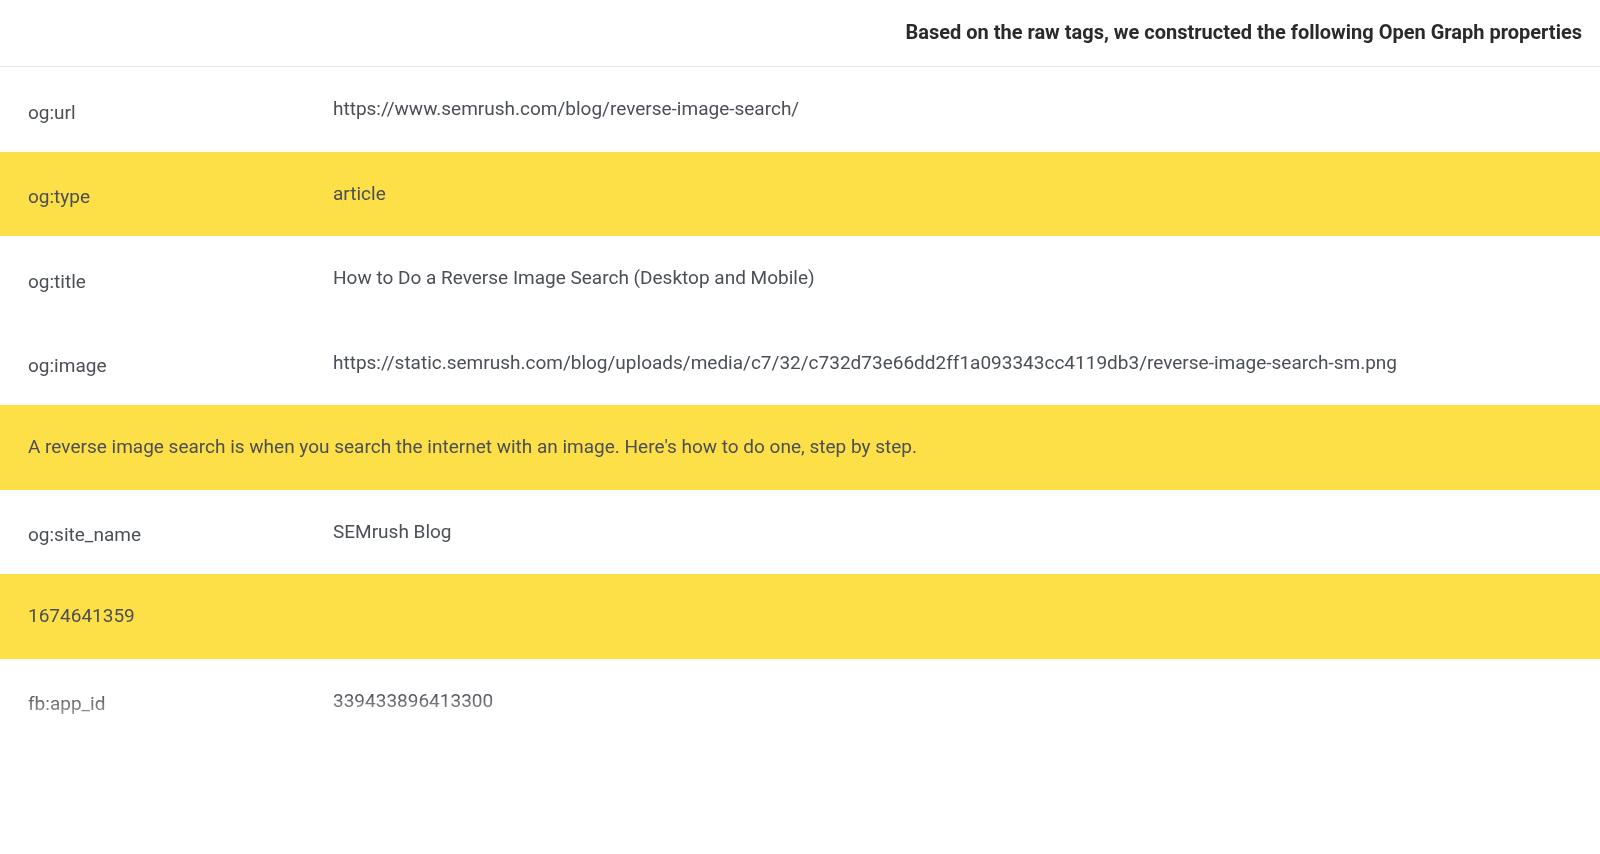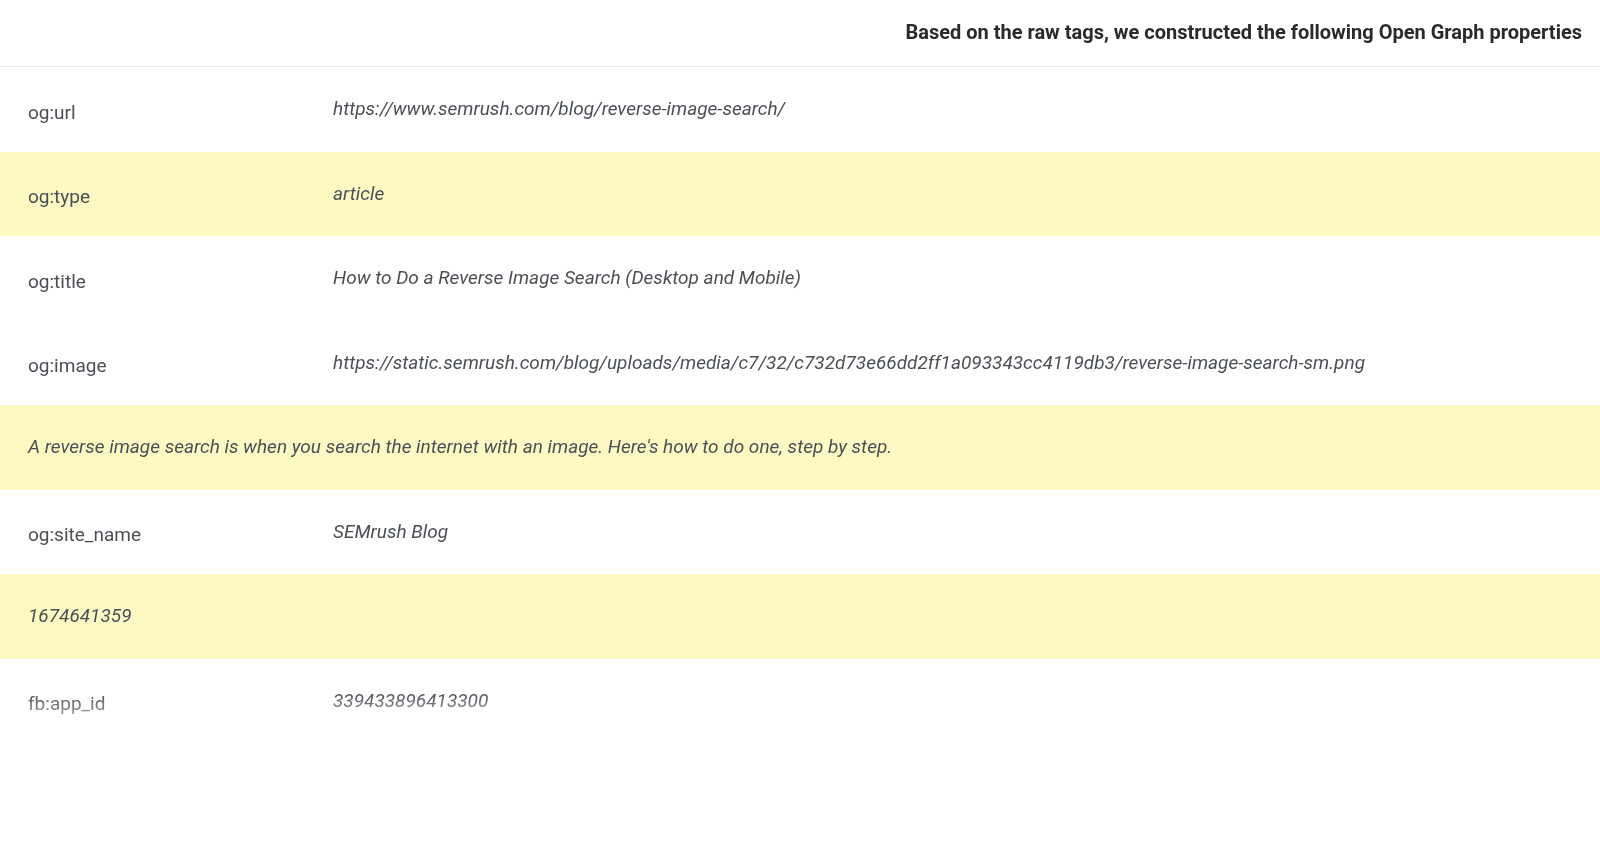--- a/index.html
+++ b/index.html
@@ -26,37 +26,36 @@
       text-align: right;
     }
     .row {
       display: flex;
       align-items: flex-end;
       padding: 28px 28px;
       min-height: 78px;
       gap: 20px;
     }
     .row.alt {
-      background-color: #fef9c3;
+      background-color: #fde047;
     }
     .key {
       flex: 0 0 285px;
       color: #4b4f56;
       font-size: 19px;
       font-weight: 400;
       padding-top: 2px;
     }
     .value {
       flex: 1;
       color: #4b4f56;
       font-size: 19px;
       font-weight: 400;
       line-height: 1.5;
       word-break: break-all;
-      font-style: italic;
     }
     .row.locale .key {
       padding-top: 0;
     }
     .row.locale .value {
       padding-top: 22px;
     }
     .fade-bottom {
       position: relative;
     }

